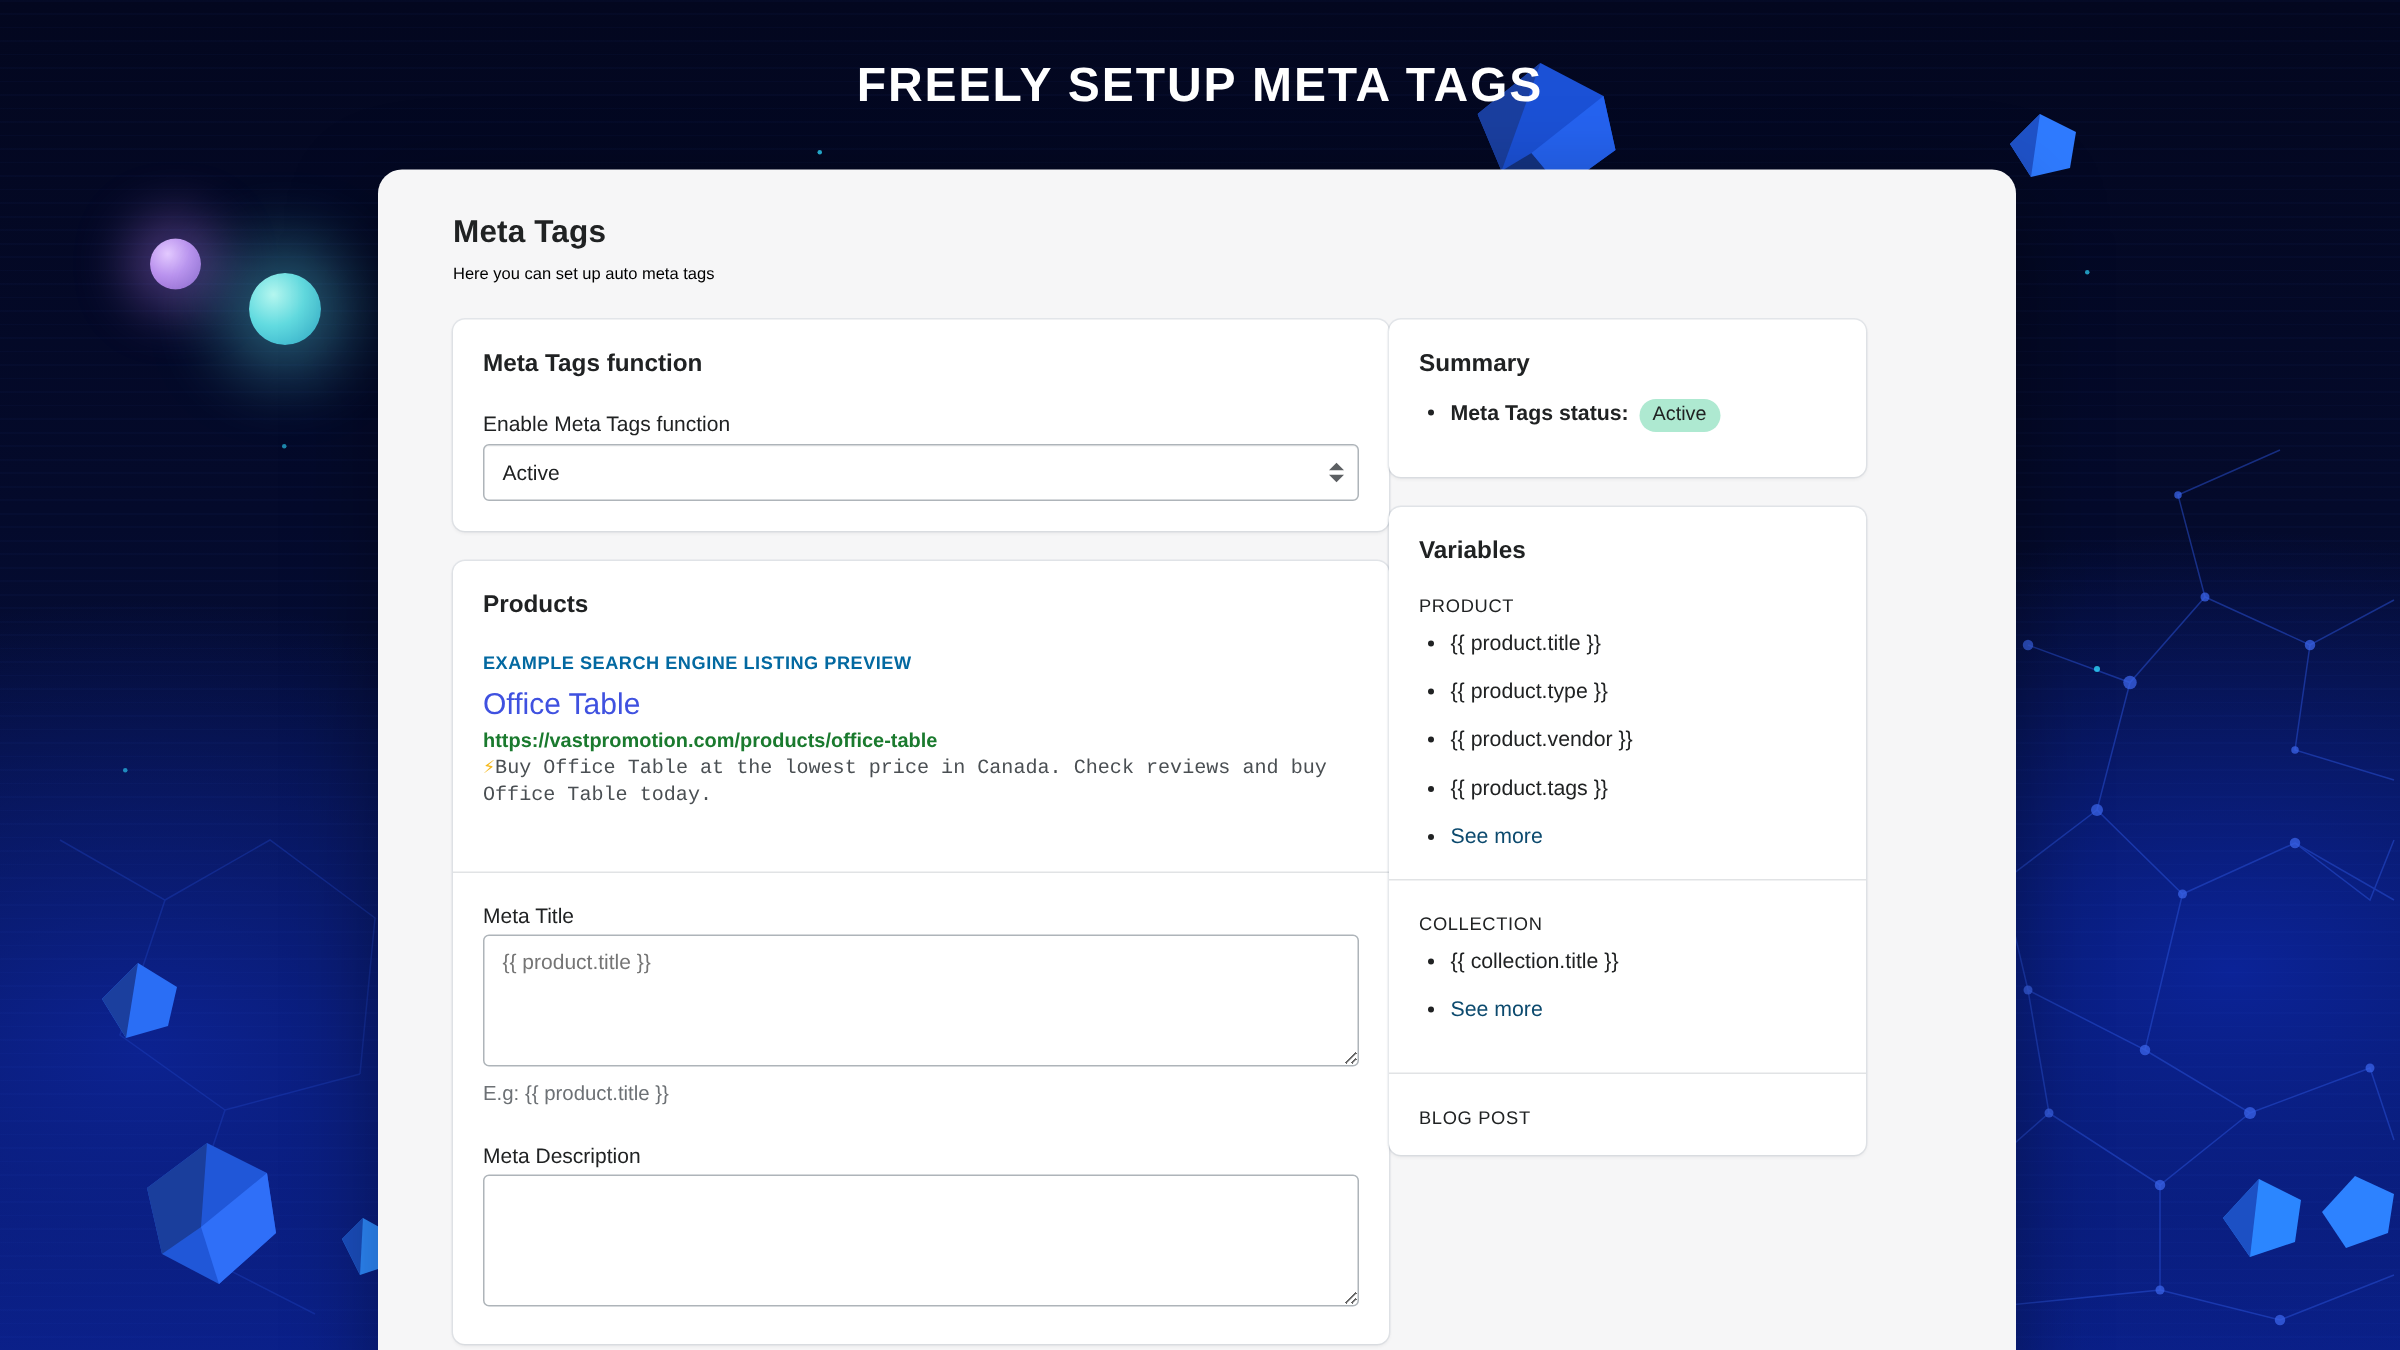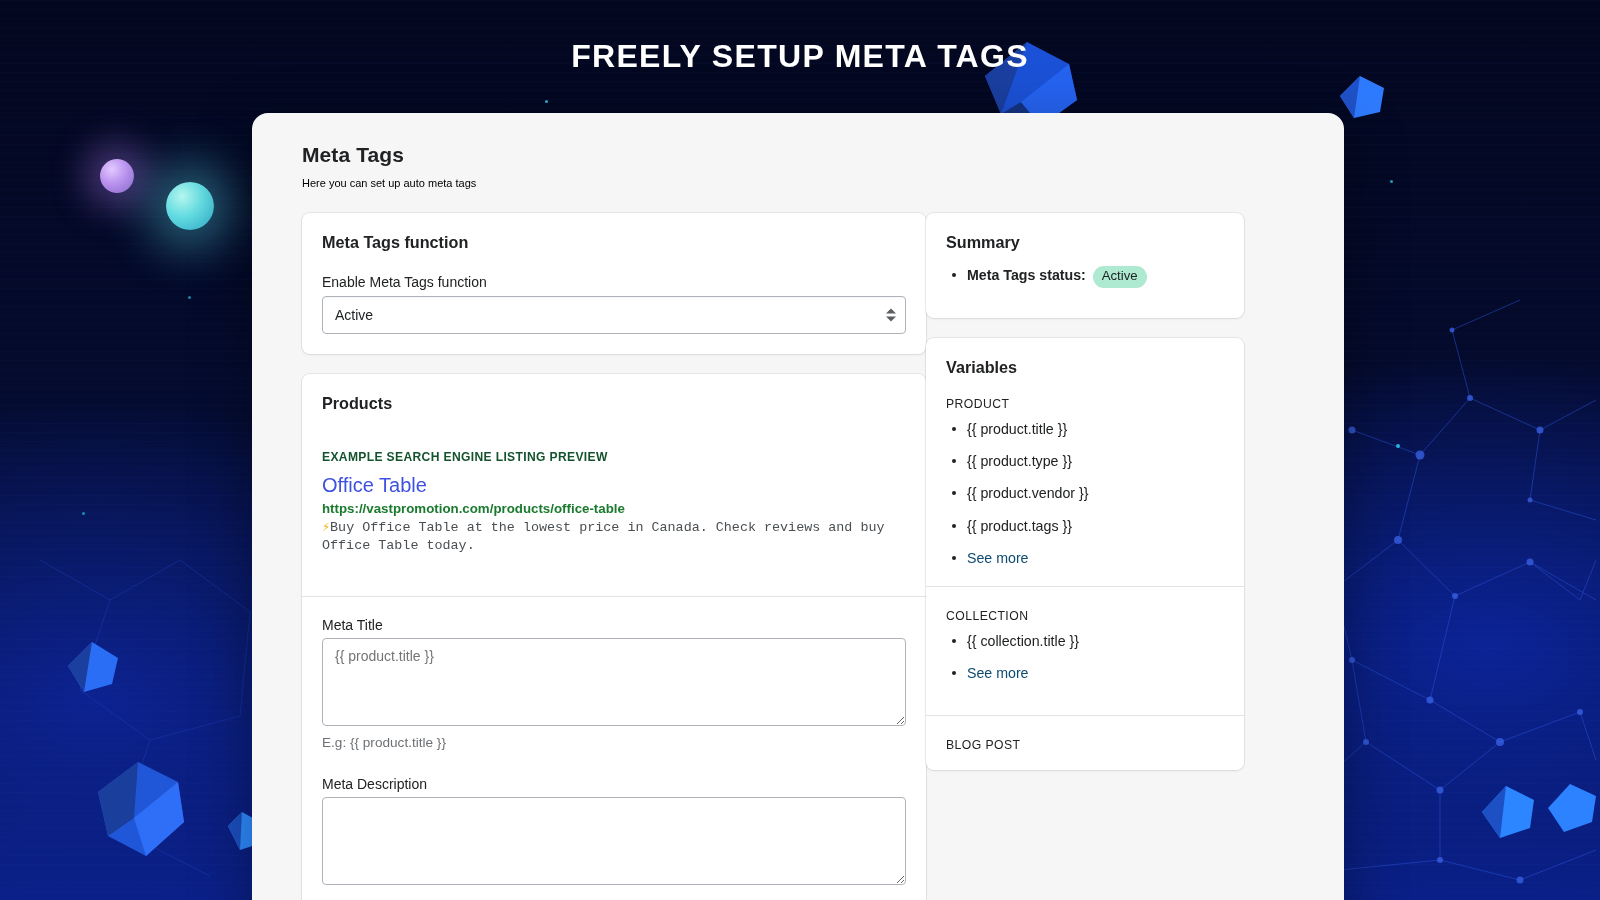--- a/index.html
+++ b/index.html
@@ -138,23 +138,23 @@
   }
   .stepper i {
     width: 0; height: 0; border-left: 5px solid transparent;
     border-right: 5px solid transparent;
   }
   .stepper i.up   { border-bottom: 5px solid #5c5f62; }
   .stepper i.down { border-top: 5px solid #5c5f62; }
 
   
   .preview-head {
-    margin-top: 37px;
+    margin-top: 22px;
     font-size: 12.1px; font-weight: 700; letter-spacing: .35px;
-    color: #14532d; text-transform: uppercase;
+    color: #0369a1; text-transform: uppercase;
   }
   .preview-title {
     margin-top: 9px; font-size: 20px; color: #3f51e0; font-weight: 400;
     line-height: 1.2;
   }
   .preview-url {
     margin-top: 4px; font-size: 13.3px; color: #1a7a2e; font-weight: 600;
   }
   .preview-desc {
     margin-top: 3px; font-size: 13.4px; color: #4a4f53; line-height: 1.35; font-family: Liberation Mono, monospace;

